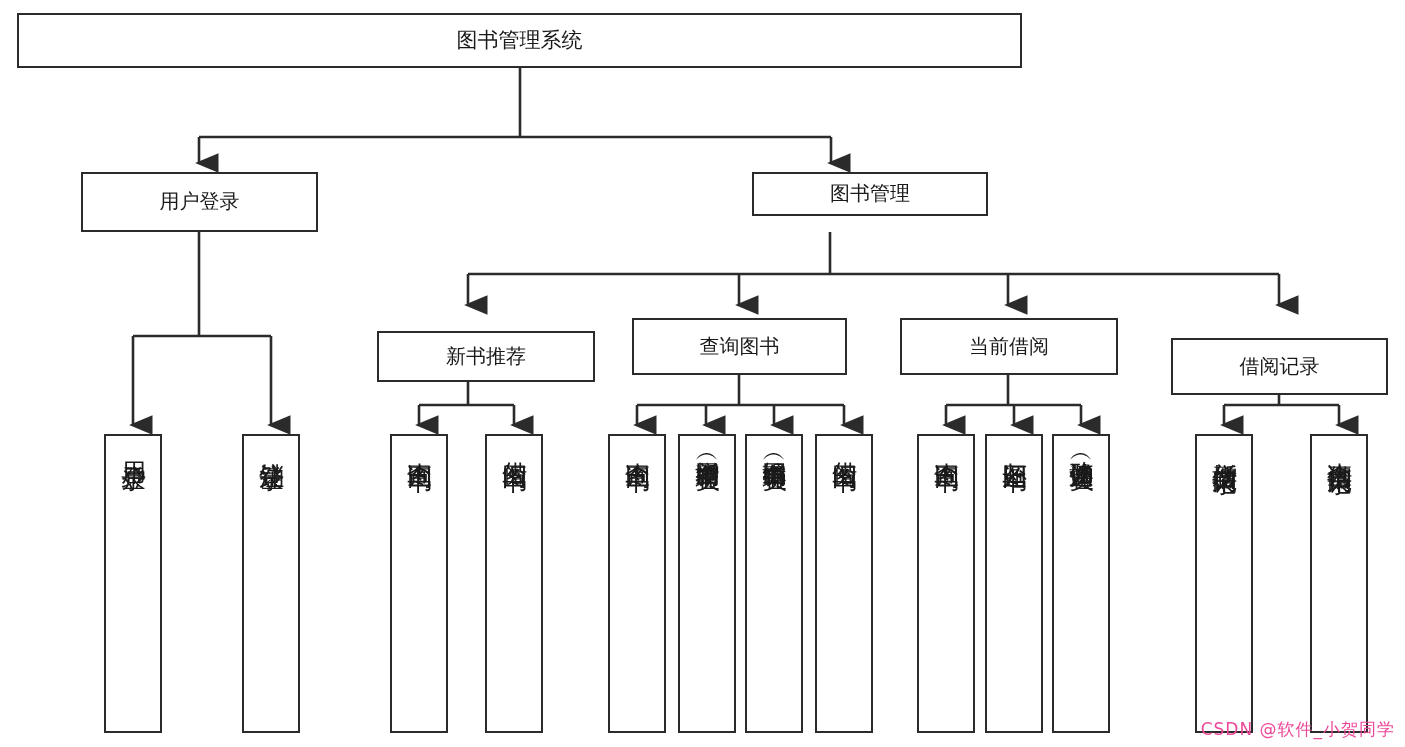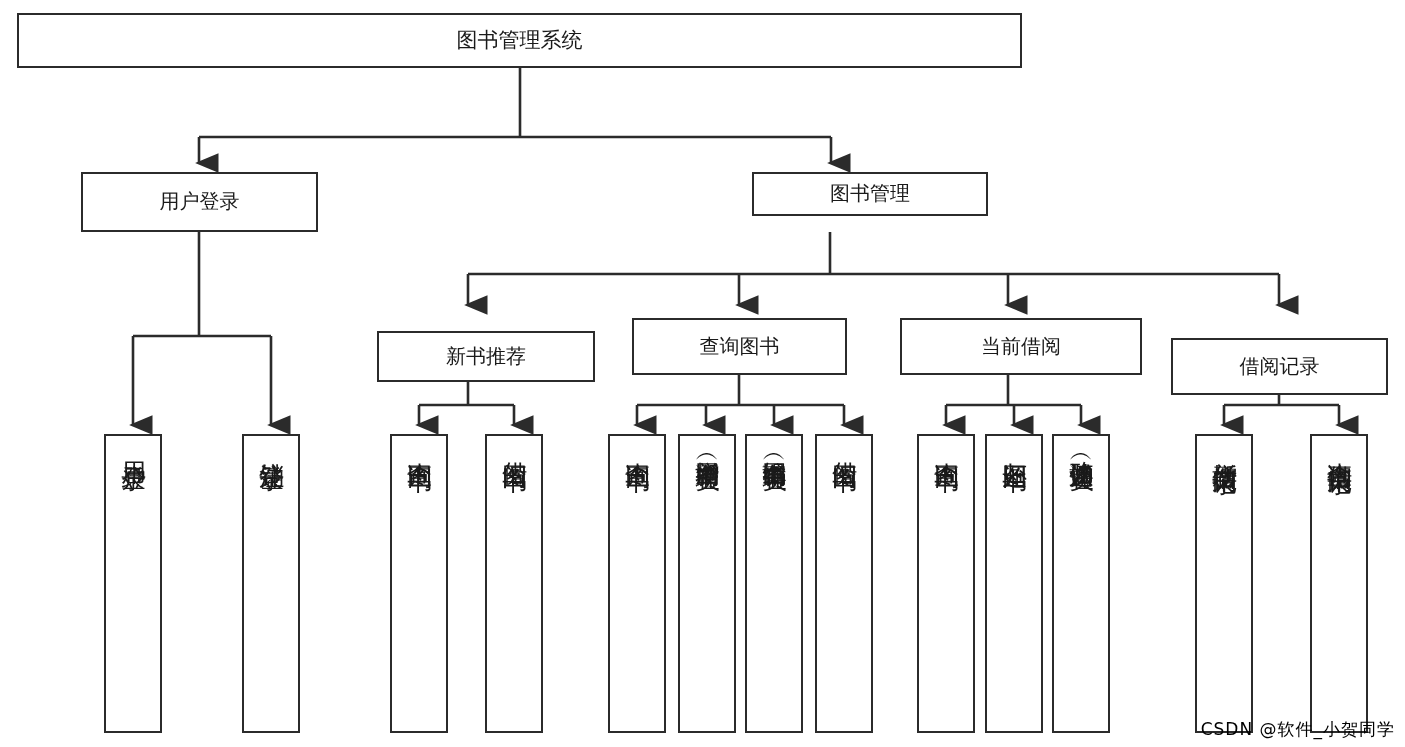--- a/index.html
+++ b/index.html
@@ -48,21 +48,21 @@
     line-height:1.05;
     letter-spacing:2px;
     white-space:pre;
   }
   .leaf.tall .lbl{font-size:24px;letter-spacing:1px;}
 
   #watermark{
     position:absolute;
     right:10px;bottom:6px;
     font-size:17px;
-    color:#000000;
+    color:#ec4899;
     letter-spacing:1px;
     z-index:3;
     white-space:pre;
   }
 </style>
 </head>
 <body>
 
 <div id="diagram">
 
@@ -126,21 +126,21 @@
   <div class="node h2" style="left:752px;top:172px;width:236px;height:44px;font-family:Liberation Serif, serif;">
     <span class="lbl">图书管理</span>
   </div>
 
   <div class="node h3" style="left:360px;top:331px;width:218px;height:51px;margin-left:17px;">
     <span class="lbl">新书推荐</span>
   </div>
   <div class="node h3" style="left:632px;top:318px;width:215px;height:57px;">
     <span class="lbl">查询图书</span>
   </div>
-  <div class="node h3" style="left:900px;top:318px;width:242px;height:57px;">
+  <div class="node h3" style="left:900px;top:318px;width:218px;height:57px;">
     <span class="lbl">当前借阅</span>
   </div>
   <div class="node h3" style="left:1171px;top:318px;width:217px;height:57px;margin-top:20px;">
     <span class="lbl">借阅记录</span>
   </div>
 
   <div class="node leaf" style="left:104px;top:434px;width:58px;height:299px;">
     <span class="lbl">用户登录</span>
   </div>
   <div class="node leaf" style="left:242px;top:434px;width:58px;height:299px;">

